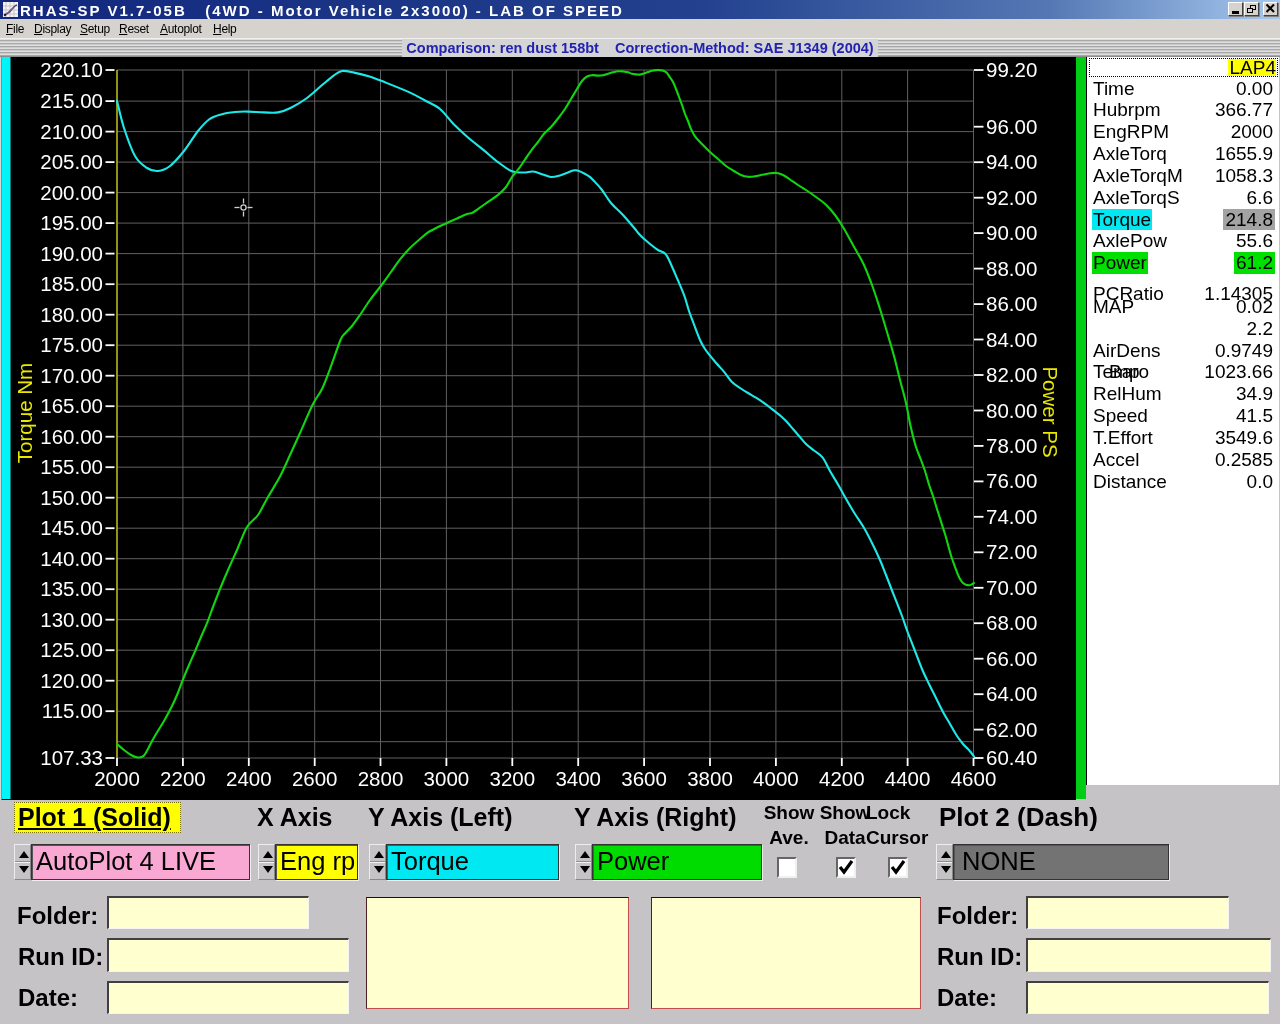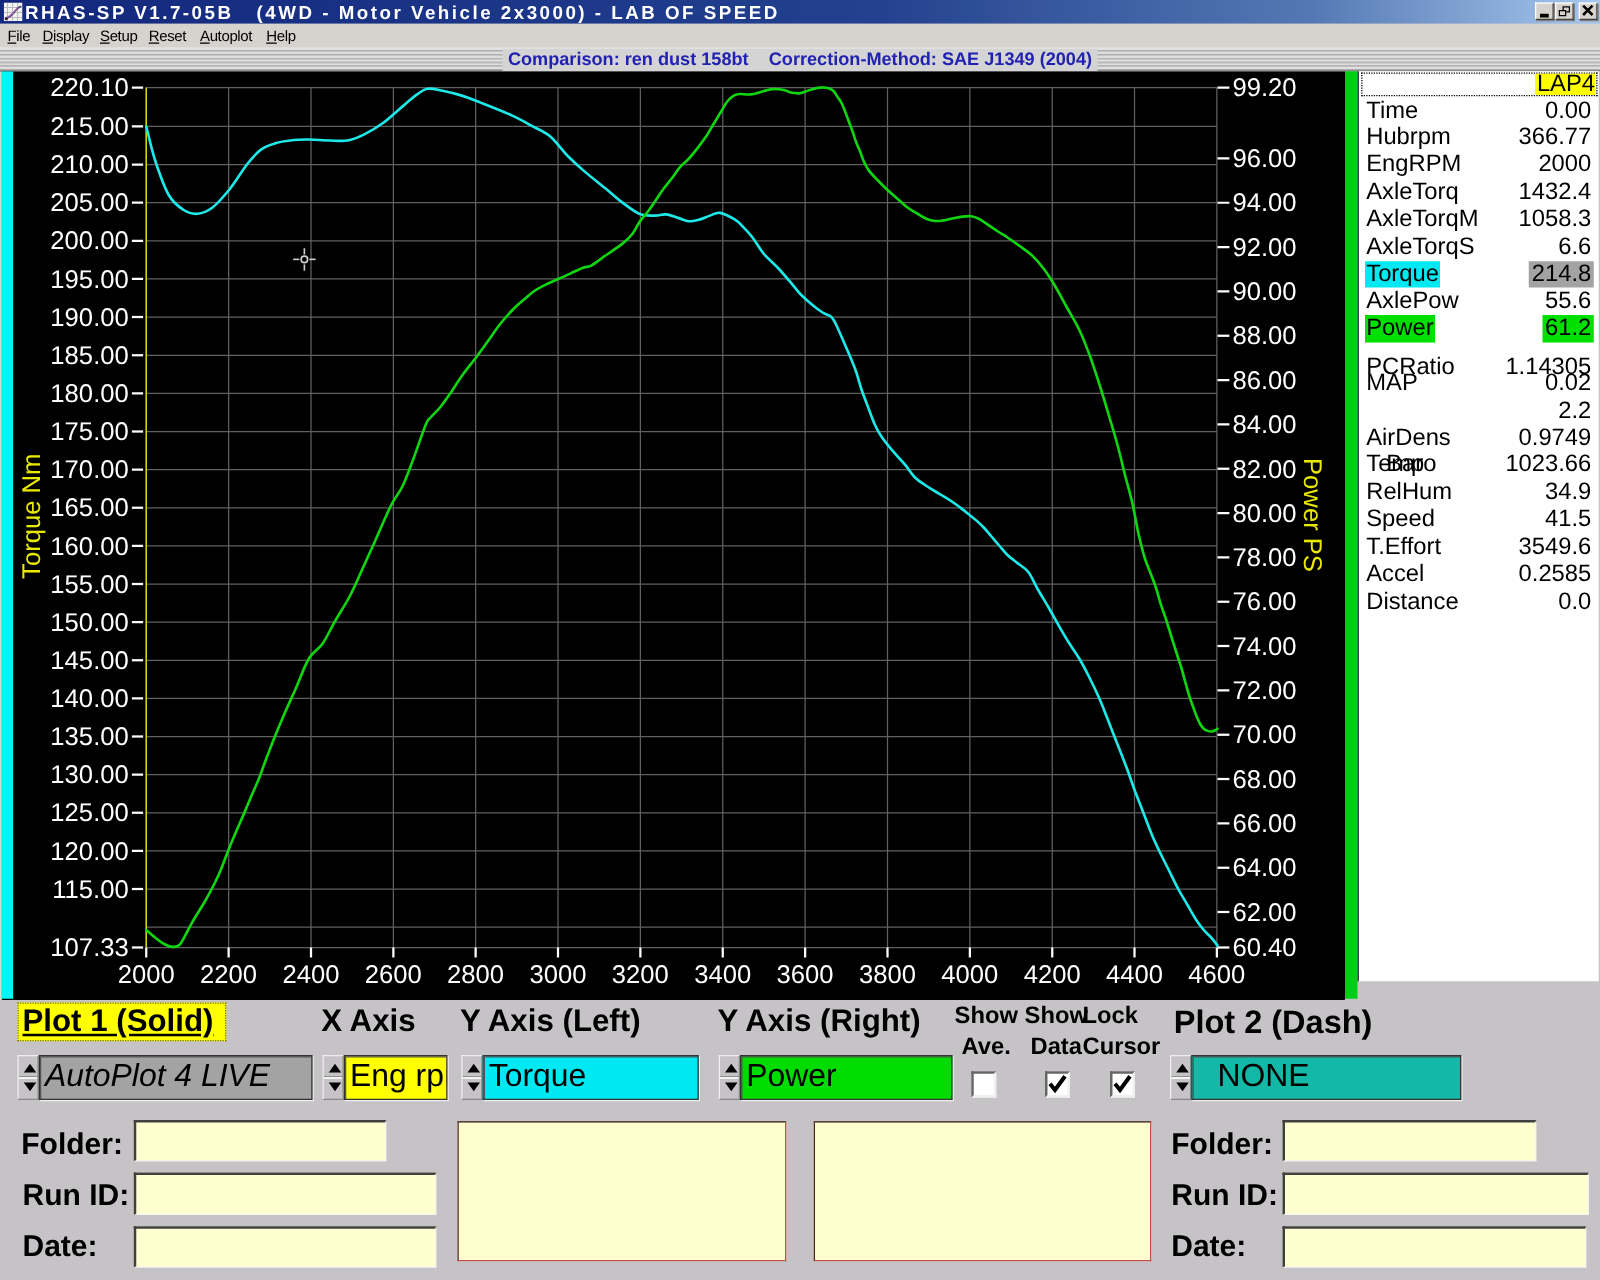--- a/index.html
+++ b/index.html
@@ -251,21 +251,21 @@
 <div style="position:absolute;left:1089px;top:99.3px;width:188px;height:21.8px;line-height:21.8px;">
       <span style="position:absolute;left:3px;padding:0 1px;">Hubrpm</span>
       <span style="position:absolute;right:2px;padding:0 2px;">366.77</span>
     </div>
 <div style="position:absolute;left:1089px;top:121.2px;width:188px;height:21.8px;line-height:21.8px;">
       <span style="position:absolute;left:3px;padding:0 1px;">EngRPM</span>
       <span style="position:absolute;right:2px;padding:0 2px;">2000</span>
     </div>
 <div style="position:absolute;left:1089px;top:143.0px;width:188px;height:21.8px;line-height:21.8px;">
       <span style="position:absolute;left:3px;padding:0 1px;">AxleTorq</span>
-      <span style="position:absolute;right:2px;padding:0 2px;">1432.4</span>
+      <span style="position:absolute;right:2px;padding:0 2px;">1655.9</span>
     </div>
 <div style="position:absolute;left:1089px;top:164.9px;width:188px;height:21.8px;line-height:21.8px;">
       <span style="position:absolute;left:3px;padding:0 1px;">AxleTorqM</span>
       <span style="position:absolute;right:2px;padding:0 2px;">1058.3</span>
     </div>
 <div style="position:absolute;left:1089px;top:186.7px;width:188px;height:21.8px;line-height:21.8px;">
       <span style="position:absolute;left:3px;padding:0 1px;">AxleTorqS</span>
       <span style="position:absolute;right:2px;padding:0 2px;">6.6</span>
     </div>
 <div style="position:absolute;left:1089px;top:208.5px;width:188px;height:21.8px;line-height:21.8px;">
@@ -325,40 +325,40 @@
 <div class="abs b" style="left:14px;top:802px;width:167px;height:31px;background:#ffff00;border:1.5px dotted #746c00;font-size:25px;line-height:28px;padding-left:3px;white-space:nowrap;"><u>Plot 1 (Solid)</u></div>
 <div class="abs b" style="left:257px;top:803px;font-size:25px;">X Axis</div>
 <div class="abs b" style="left:368px;top:803px;font-size:25px;">Y Axis (Left)</div>
 <div class="abs b" style="left:574px;top:803px;font-size:25px;">Y Axis (Right)</div>
 <div class="abs b" style="left:762px;top:800px;width:54px;font-size:19px;text-align:center;line-height:25px;">Show<br>Ave.</div>
 <div class="abs b" style="left:817px;top:800px;width:56px;font-size:19px;text-align:center;line-height:25px;">Show<br>Data</div>
 <div class="abs b" style="left:866px;top:800px;width:66px;font-size:19px;line-height:25px;">Lock<br>Cursor</div>
 <div class="abs b" style="left:939px;top:802px;font-size:26px;">Plot 2 (Dash)</div>
 
 <div class="spin" style="left:14px;top:844px;"></div>
-<div class="field" style="left:31px;top:844px;width:219px;height:36px;background:#a3a3a3;font-size:25.5px;line-height:33px;padding-left:4px;white-space:nowrap;font-style:italic;">AutoPlot 4 LIVE</div>
+<div class="field" style="left:31px;top:844px;width:219px;height:36px;background:#f9a8d4;font-size:25.5px;line-height:33px;padding-left:4px;white-space:nowrap;">AutoPlot 4 LIVE</div>
 <div class="spin" style="left:258px;top:844px;"></div>
 <div class="field" style="left:275px;top:844px;width:83px;height:36px;background:#ffff00;font-size:25.5px;line-height:33px;padding-left:4px;overflow:hidden;white-space:nowrap;">Eng rpm</div>
 <div class="spin" style="left:369px;top:844px;"></div>
 <div class="field" style="left:386px;top:844px;width:173px;height:36px;background:#00e9f2;font-size:25.5px;line-height:33px;padding-left:4px;">Torque</div>
 <div class="spin" style="left:575px;top:844px;"></div>
 <div class="field" style="left:592px;top:844px;width:170px;height:36px;background:#00dc00;font-size:25.5px;line-height:33px;padding-left:4px;">Power</div>
 <div class="cb" style="left:777px;top:857px;"></div>
 <div class="cb" style="left:836px;top:857px;">
     <svg width="16" height="17" viewBox="0 0 16 17" style="position:absolute;left:0;top:0;">
       <path d="M2,8 L6,13 L14,2" fill="none" stroke="#000" stroke-width="3.2"></path>
     </svg>
   </div>
 <div class="cb" style="left:888px;top:857px;">
     <svg width="16" height="17" viewBox="0 0 16 17" style="position:absolute;left:0;top:0;">
       <path d="M2,8 L6,13 L14,2" fill="none" stroke="#000" stroke-width="3.2"></path>
     </svg>
   </div>
 <div class="spin" style="left:936px;top:844px;"></div>
-<div class="field" style="left:953px;top:844px;width:216px;height:36px;background:#14b8a6;font-size:25.5px;line-height:33px;padding-left:20px;">NONE</div>
+<div class="field" style="left:953px;top:844px;width:216px;height:36px;background:#737373;font-size:25.5px;line-height:33px;padding-left:8px;">NONE</div>
 
 <div class="lbl" style="left:17px;top:902px;">Folder:</div>
 <div class="inp" style="left:107px;top:896px;width:202px;height:33px;"></div>
 <div class="lbl" style="left:18px;top:943px;">Run ID:</div>
 <div class="inp" style="left:107px;top:938px;width:242px;height:34px;"></div>
 <div class="lbl" style="left:18px;top:984px;">Date:</div>
 <div class="inp" style="left:107px;top:981px;width:242px;height:33px;"></div>
 
 <div class="abs" style="left:366px;top:897px;width:263px;height:112px;background:#ffffd0;border:1.5px solid #c05050;border-top-color:#2a0a0a;border-left-color:#502020;"></div>
 <div class="abs" style="left:651px;top:897px;width:270px;height:112px;background:#ffffd0;border:1.5px solid #c05050;border-top-color:#2a0a0a;border-left-color:#502020;"></div>

